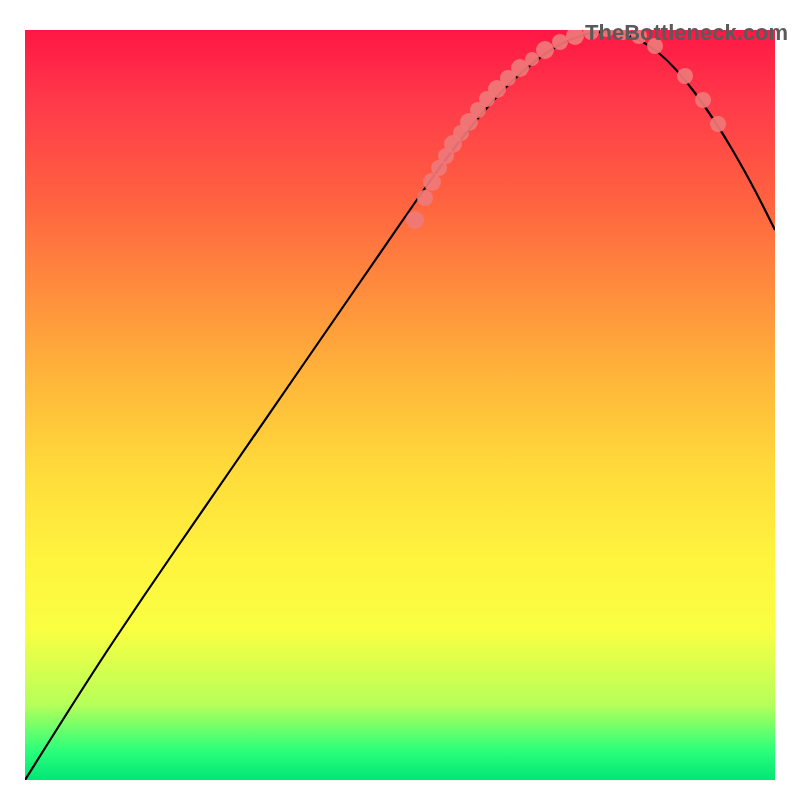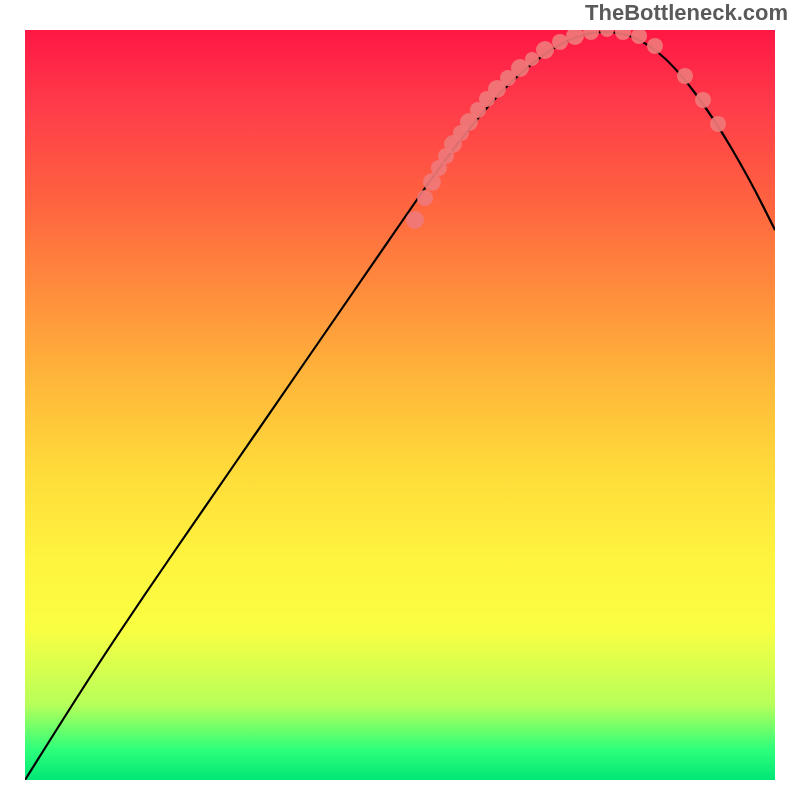--- a/index.html
+++ b/index.html
@@ -5,21 +5,21 @@
   * { margin: 0; padding: 0; box-sizing: border-box; }
   body {
     width: 800px;
     height: 800px;
     position: relative;
     font-family: Arial, sans-serif;
     overflow: hidden;
   }
   .watermark {
     position: absolute;
-    top: 0;
+    top: 20px;
     right: 12px;
     font-size: 22px;
     font-weight: bold;
     color: #5a5a5a;
     z-index: 10;
   }
   .chart-container {
     position: absolute;
     top: 30px;
     left: 25px;

